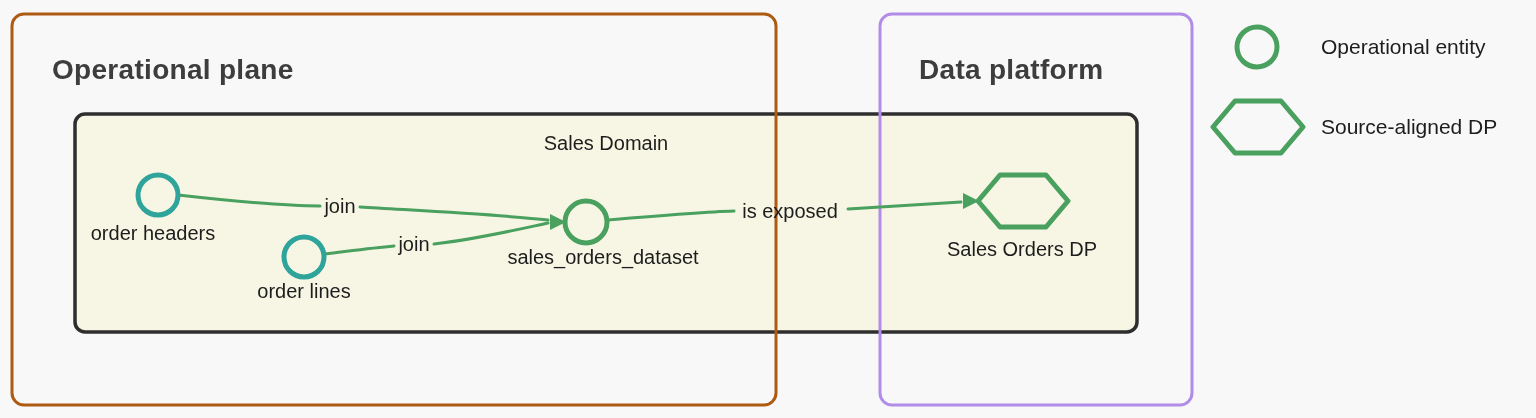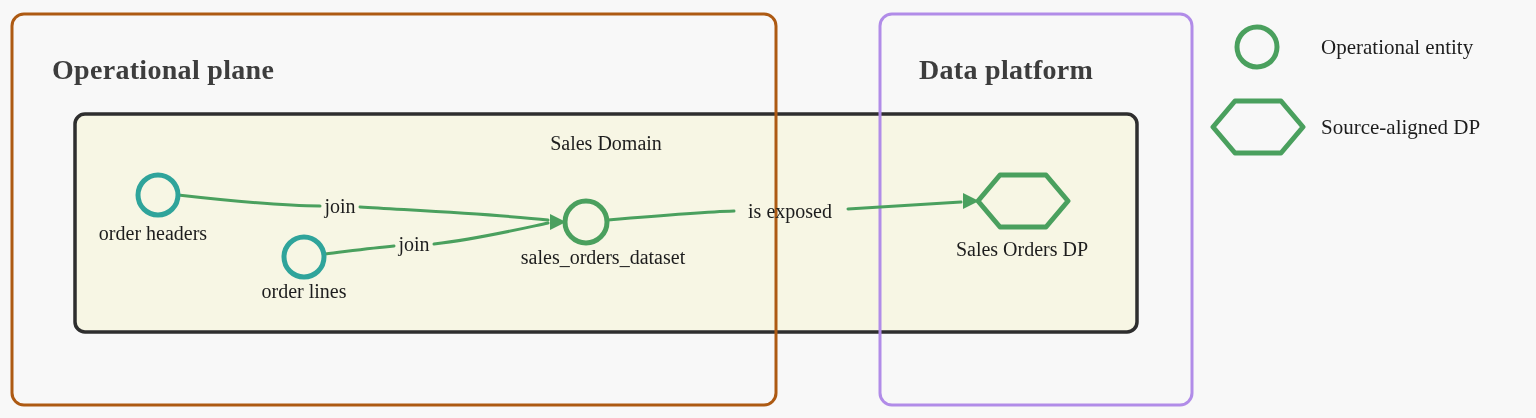--- a/index.html
+++ b/index.html
@@ -8,21 +8,20 @@
     background: #f8f8f8;
     width: 1536px;
     height: 418px;
     overflow: hidden;
     font-family: "Liberation Sans", "DejaVu Sans", sans-serif;
   }
   .canvas {
     position: relative;
     width: 1536px;
     height: 418px;
-    font-family: Liberation Serif, serif;
   }
   svg { display: block; }
 
   .container-box { fill: none; stroke-width: 3; }
   .op-box   { stroke: #ad5a13; }
   .dp-box   { stroke: #b18ce8; }
   .domain-box {
     fill: #f7f6e4;
     stroke: #2e2e2e;
     stroke-width: 3.5;

